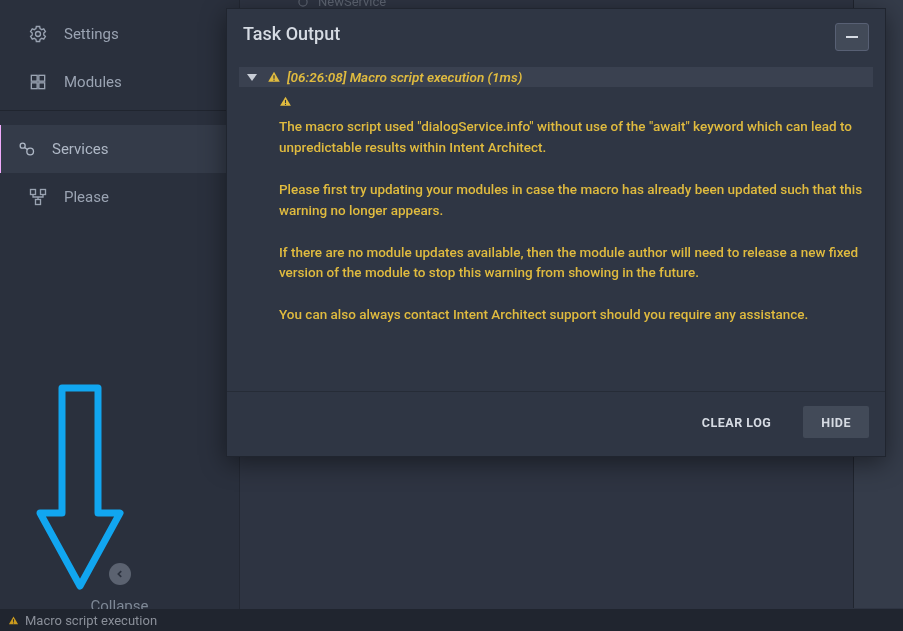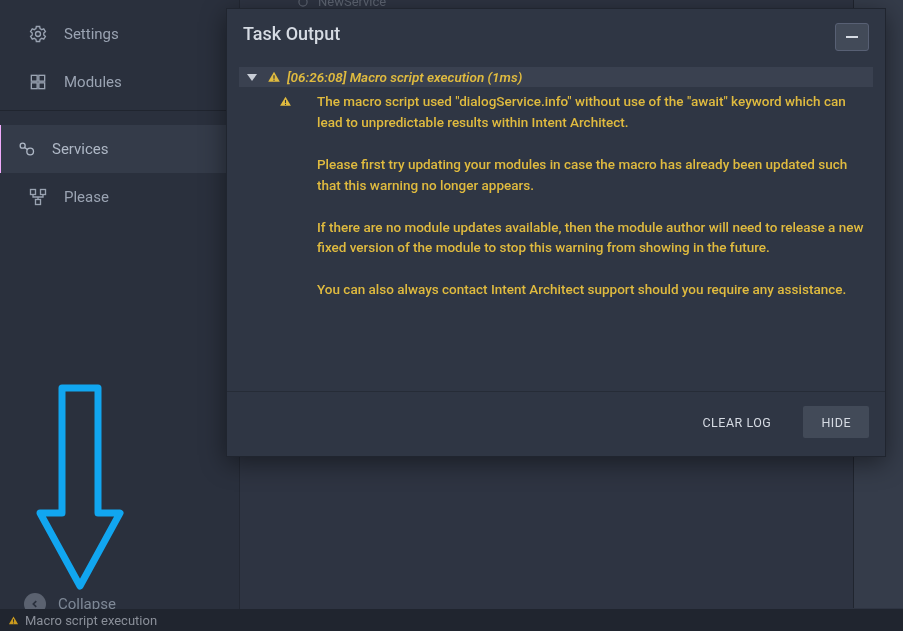--- a/index.html
+++ b/index.html
@@ -8,44 +8,44 @@
   .sidebar { width:240px; background:#2a303d; display:flex; flex-direction:column; border-right:1px solid rgba(0,0,0,0.15);}
   .sb-section { padding-top:10px; }
   .sb-item { display:flex; align-items:center; height:48px; padding-left:28px; gap:16px; color:#9aa3b2; cursor:pointer;}
   .sb-item.active { background:#343b49; color:#aeb7c5; border-left:1px solid #f0abfc; padding-left:15px;}
   .sb-item .lbl { font-size:15px; }
   .sb-icon { width:20px; height:20px; flex:0 0 20px; display:flex; align-items:center; justify-content:center; }
   .sb-icon svg { width:20px; height:20px; stroke:#9aa3b2; fill:none; stroke-width:1.6; }
   .sb-item.active .sb-icon svg { stroke:#aeb7c5; }
   .sb-divider { height:1px; background:#20252f; margin:4px 0; }
   .sb-spacer { flex:1; }
-  .collapse { display:flex; align-items:center; gap:12px; padding:16px 24px; color:#7e8896; font-size:15px; cursor:pointer;}
+  .collapse { display:flex; align-items:center; gap:12px; padding:16px 24px; color:#7e8896; font-size:15px; cursor:pointer;flex-direction:column;}
   .collapse .circ { width:22px; height:22px; border-radius:50%; background:#5b6270; display:flex; align-items:center; justify-content:center; color:#2a303d;}
   .statusbar { height:22px; background:#20252f; color:#8a8f99; font-size:13px; display:flex; align-items:center; padding-left:8px; gap:6px; position:absolute; left:0; right:0; bottom:0;}
   .statusbar .wtri { color:#c99a1e; }
   .main { flex:1; position:relative; background:#2e3442; }
   .tree-ghost { position:absolute; top:-6px; left:56px; color:#5e6572; font-size:13px; display:flex; align-items:center; gap:8px;}
   .tree-ghost .gicon{ width:14px; height:14px; }
   .rpanel { position:absolute; top:0; right:0; width:50px; height:608px; background:#353c4a; border-left:1px solid #20252f;}
   
   .dialog { position:absolute; left:226px; top:8px; width:660px; background:#2f3644; border:1px solid #20252f; box-shadow:0 6px 24px rgba(0,0,0,0.45);}
   .dlg-title { display:flex; justify-content:space-between; padding:14px 16px 10px 16px;gap:16px;}
   .dlg-title h1{ font-size:18px; font-weight:500; color:#d6dbe3;}
   .minbtn { width:34px; height:28px; background:#424a58; border:1px solid #586074; border-radius:3px; display:flex; align-items:center; justify-content:center; cursor:pointer;}
   .minbtn .dash{ width:12px; height:2px; background:#d6dbe3;}
   .dlg-body { padding:6px 12px 10px 12px; min-height:330px;}
   .logrow { display:flex; align-items:center; gap:6px; background:#3a4150; padding:2px 4px;}
   .tri { width:0;height:0;border-left:5px solid transparent;border-right:5px solid transparent;border-top:7px solid #c8cdd6; margin:0 4px;}
   .wicon { width:14px; height:14px; }
   .wicon.small{ width:13px; height:13px;}
   .logrow .txt{ color:#e0bb3f; font-size:13.5px; font-weight:600;font-style:italic;}
-  .msg { display:flex; gap:25px; padding:4px 6px 0 40px;}
+  .msg { display:flex; gap:8px; padding:4px 6px 0 40px;flex-direction:column;}
   .msg .body{ color:#e0bb3f; font-size:13.5px; line-height:1.55; white-space:pre-wrap; font-weight:500;}
   .dlg-foot { display:flex; justify-content:flex-end; gap:14px; padding:14px 16px 18px 16px; border-top:1px solid #262c37;}
-  .btn { height:32px; padding:0 18px; display:flex; align-items:center; font-size:12.5px; font-weight:400; letter-spacing:0.5px; color:#d6dbe3; cursor:pointer; border-radius:2px;}
+  .btn { height:32px; padding:0 18px; display:flex; align-items:center; font-size:12.5px; font-weight:700; letter-spacing:0.5px; color:#d6dbe3; cursor:pointer; border-radius:2px;}
   .btn.ghost{ background:transparent;}
   .btn.solid{ background:#424a58;align-items:center;}
   
   .arrow { position:absolute; left:32px; top:378px; pointer-events:none;}
 </style>
 </head>
 <body>
 
 <div class="app">
 

